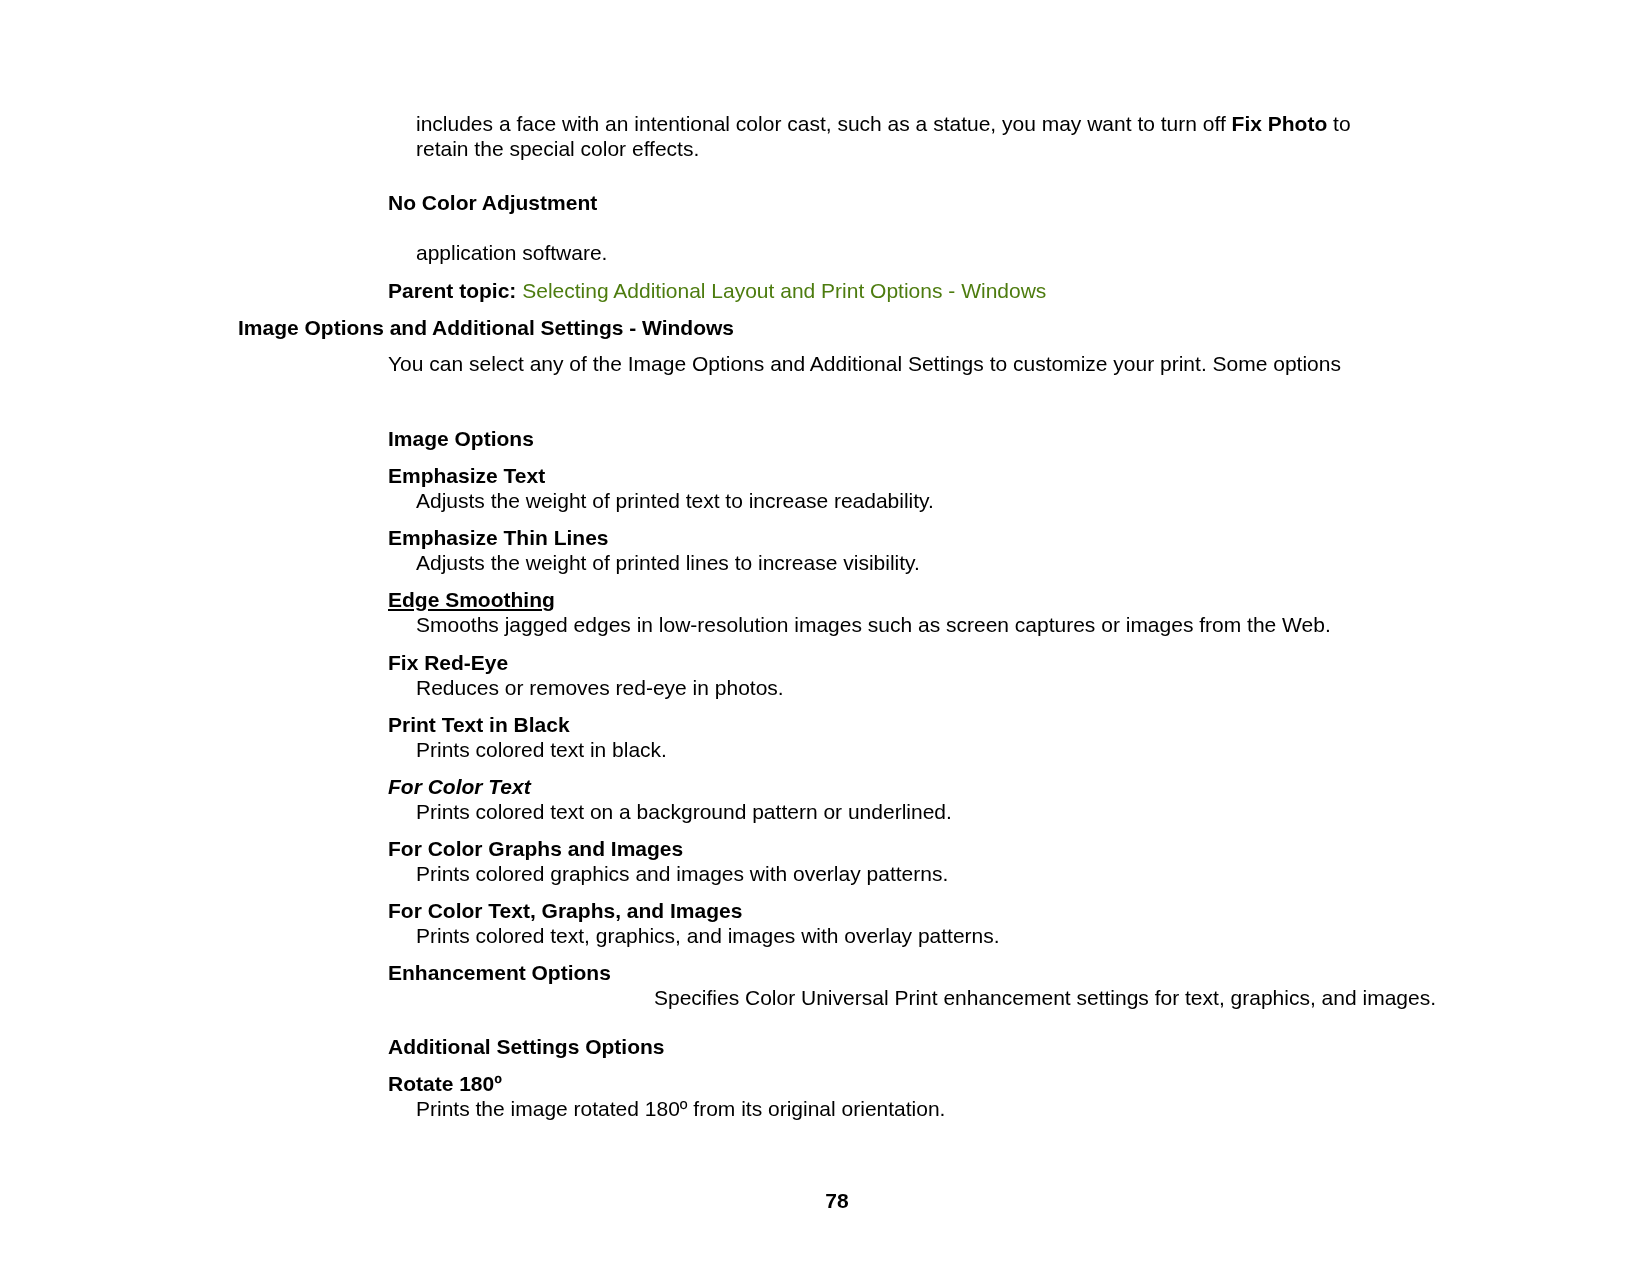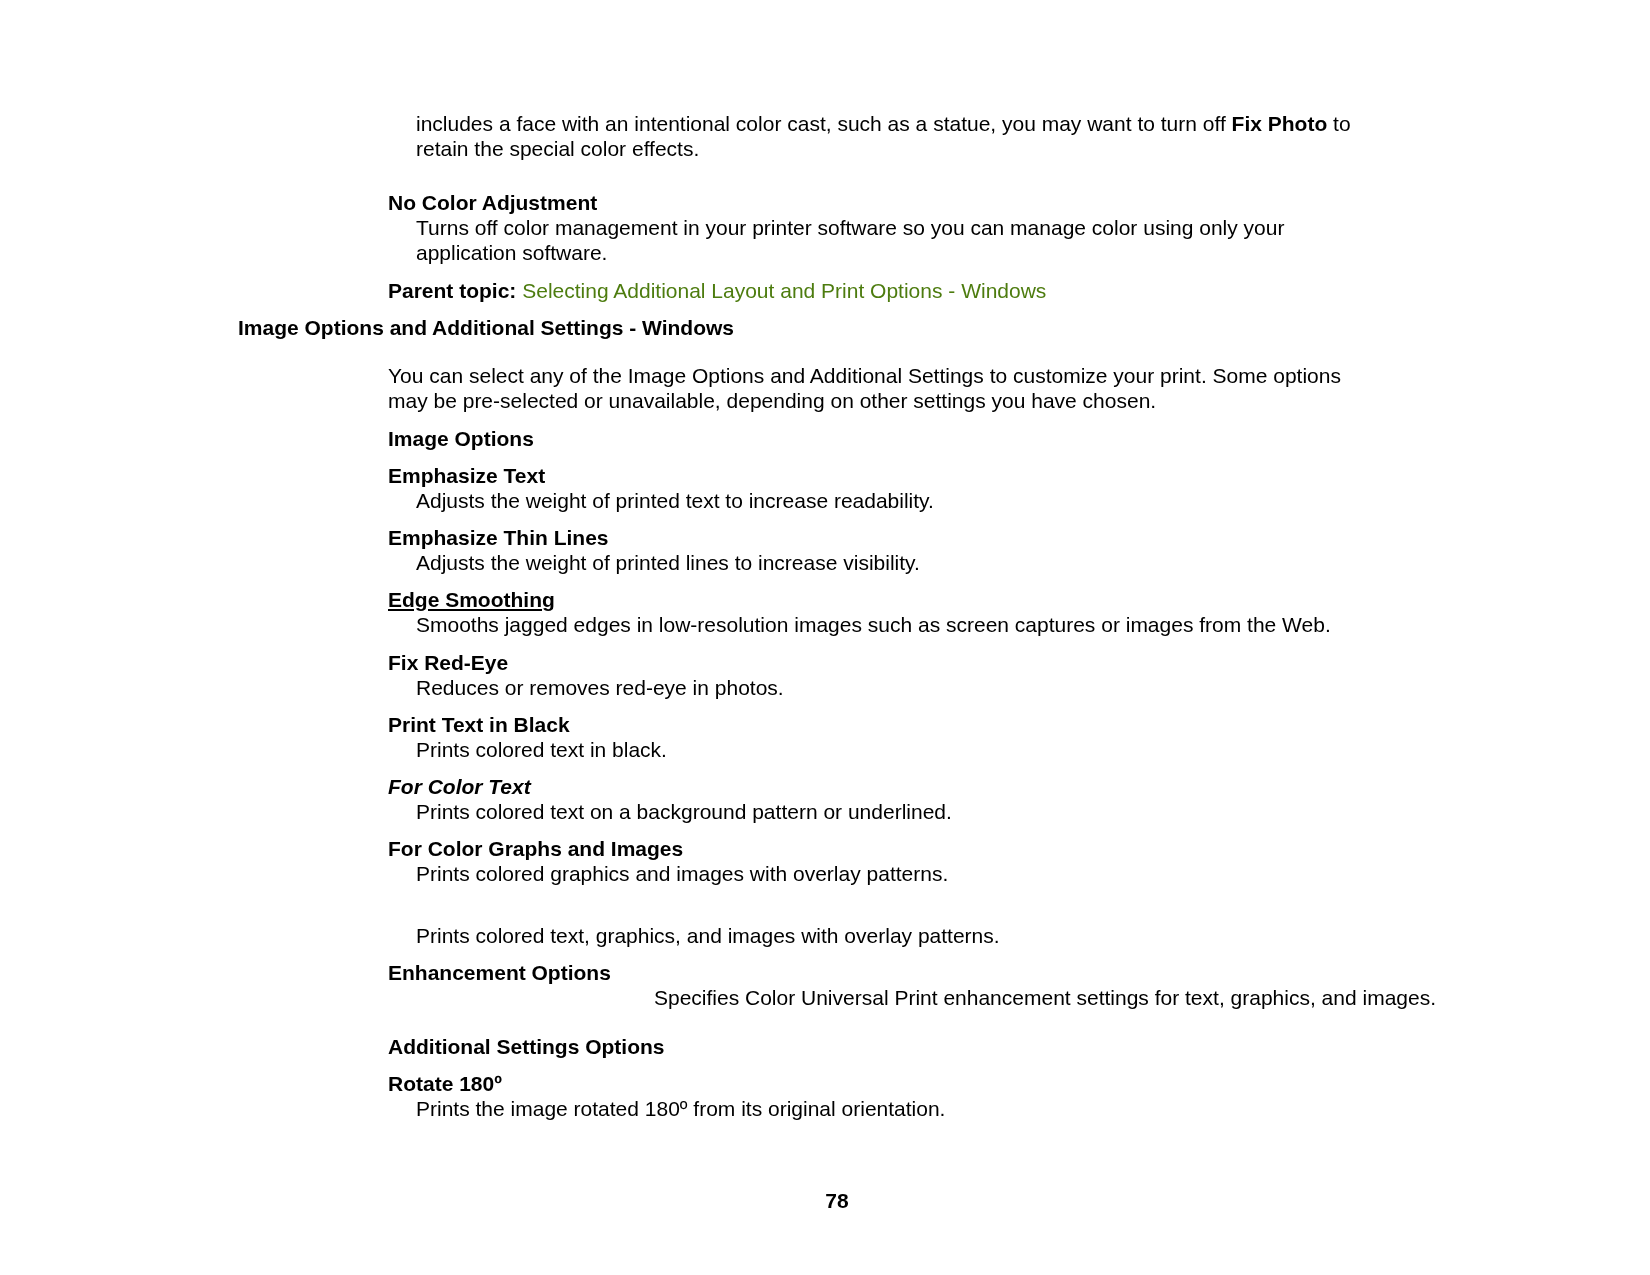--- a/index.html
+++ b/index.html
@@ -6,53 +6,52 @@
   body {
     width: 1650px; height: 1275px; position: relative; overflow: hidden;
     font-family: "Liberation Sans", sans-serif; color: #000000;
     font-size: 21px; line-height: 25px;
   }
   .page { position: absolute; left: 12px; top: 0; width: 1650px; height: 1275px; }
   .abs { position: absolute; }
   .body-text { left: 404px; width: 1020px; }
   .term { left: 376px; font-weight: bold; }
   .desc { left: 404px; width: 1020px; }
-  .intro { left: 376px; width: 1050px; margin-top: 12px; }
+  .intro { left: 376px; width: 1050px; }
   .h-topic { left: 226px; font-weight: bold; text-align: center; }
   .section-h { left: 376px; font-weight: bold; }
   a.link { color: #4d7c0f; text-decoration: none; }
   b { font-weight: bold; }
   .pagenum { left: 0; width: 1650px; text-align: center; font-weight: bold; top: 1188px; }
 </style>
 </head>
 <body>
 
 <div class="page">
 
   <div class="abs body-text" style="top:111px;">
     <span>includes a face with an intentional color cast, such as a statue, you may want to turn off </span><b>Fix Photo</b><span> to</span><br>
     <span>retain the special color effects.</span>
   </div>
 
   <div class="abs term" style="top:190px;">No Color Adjustment</div>
   <div class="abs desc" style="top:215px;">
-    <span>Turns off color management in your printer software so you can manage color using only your</span><br>
+    <br>
     <span>application software.</span>
   </div>
 
   <div class="abs" style="left:376px; top:278px;">
     <b>Parent topic:</b>
     <a class="link" href="#">Selecting Additional Layout and Print Options - Windows</a>
   </div>
 
   <div class="abs h-topic" style="top:315px;">Image Options and Additional Settings - Windows</div>
 
   <div class="abs intro" style="top:351px;">
     <span>You can select any of the Image Options and Additional Settings to customize your print. Some options</span><br>
-    <span>may be pre-selected or unavailable, depending on other settings you have chosen.</span>
   </div>
 
   <div class="abs section-h" style="top:426px;">Image Options</div>
 
   <div class="abs term" style="top:463px;">Emphasize Text</div>
   <div class="abs desc" style="top:488px;">Adjusts the weight of printed text to increase readability.</div>
 
   <div class="abs term" style="top:525px;">Emphasize Thin Lines</div>
   <div class="abs desc" style="top:550px;">Adjusts the weight of printed lines to increase visibility.</div>
 
@@ -64,20 +63,21 @@
 
   <div class="abs term" style="top:712px;">Print Text in Black</div>
   <div class="abs desc" style="top:737px;">Prints colored text in black.</div>
 
   <div class="abs term" style="top:774px;font-style:italic;">For Color Text</div>
   <div class="abs desc" style="top:799px;">Prints colored text on a background pattern or underlined.</div>
 
   <div class="abs term" style="top:836px;">For Color Graphs and Images</div>
   <div class="abs desc" style="top:861px;">Prints colored graphics and images with overlay patterns.</div>
 
+  <div class="abs term" style="top:898px;">For Color Text, Graphs, and Images</div>
   <div class="abs desc" style="top:923px;">Prints colored text, graphics, and images with overlay patterns.</div>
 
   <div class="abs term" style="top:960px;">Enhancement Options</div>
   <div class="abs desc" style="top:985px;text-align:right;">Specifies Color Universal Print enhancement settings for text, graphics, and images.</div>
 
   <div class="abs section-h" style="top:1034px;">Additional Settings Options</div>
 
   <div class="abs term" style="top:1071px;">Rotate 180º</div>
   <div class="abs desc" style="top:1096px;">Prints the image rotated 180º from its original orientation.</div>
 

